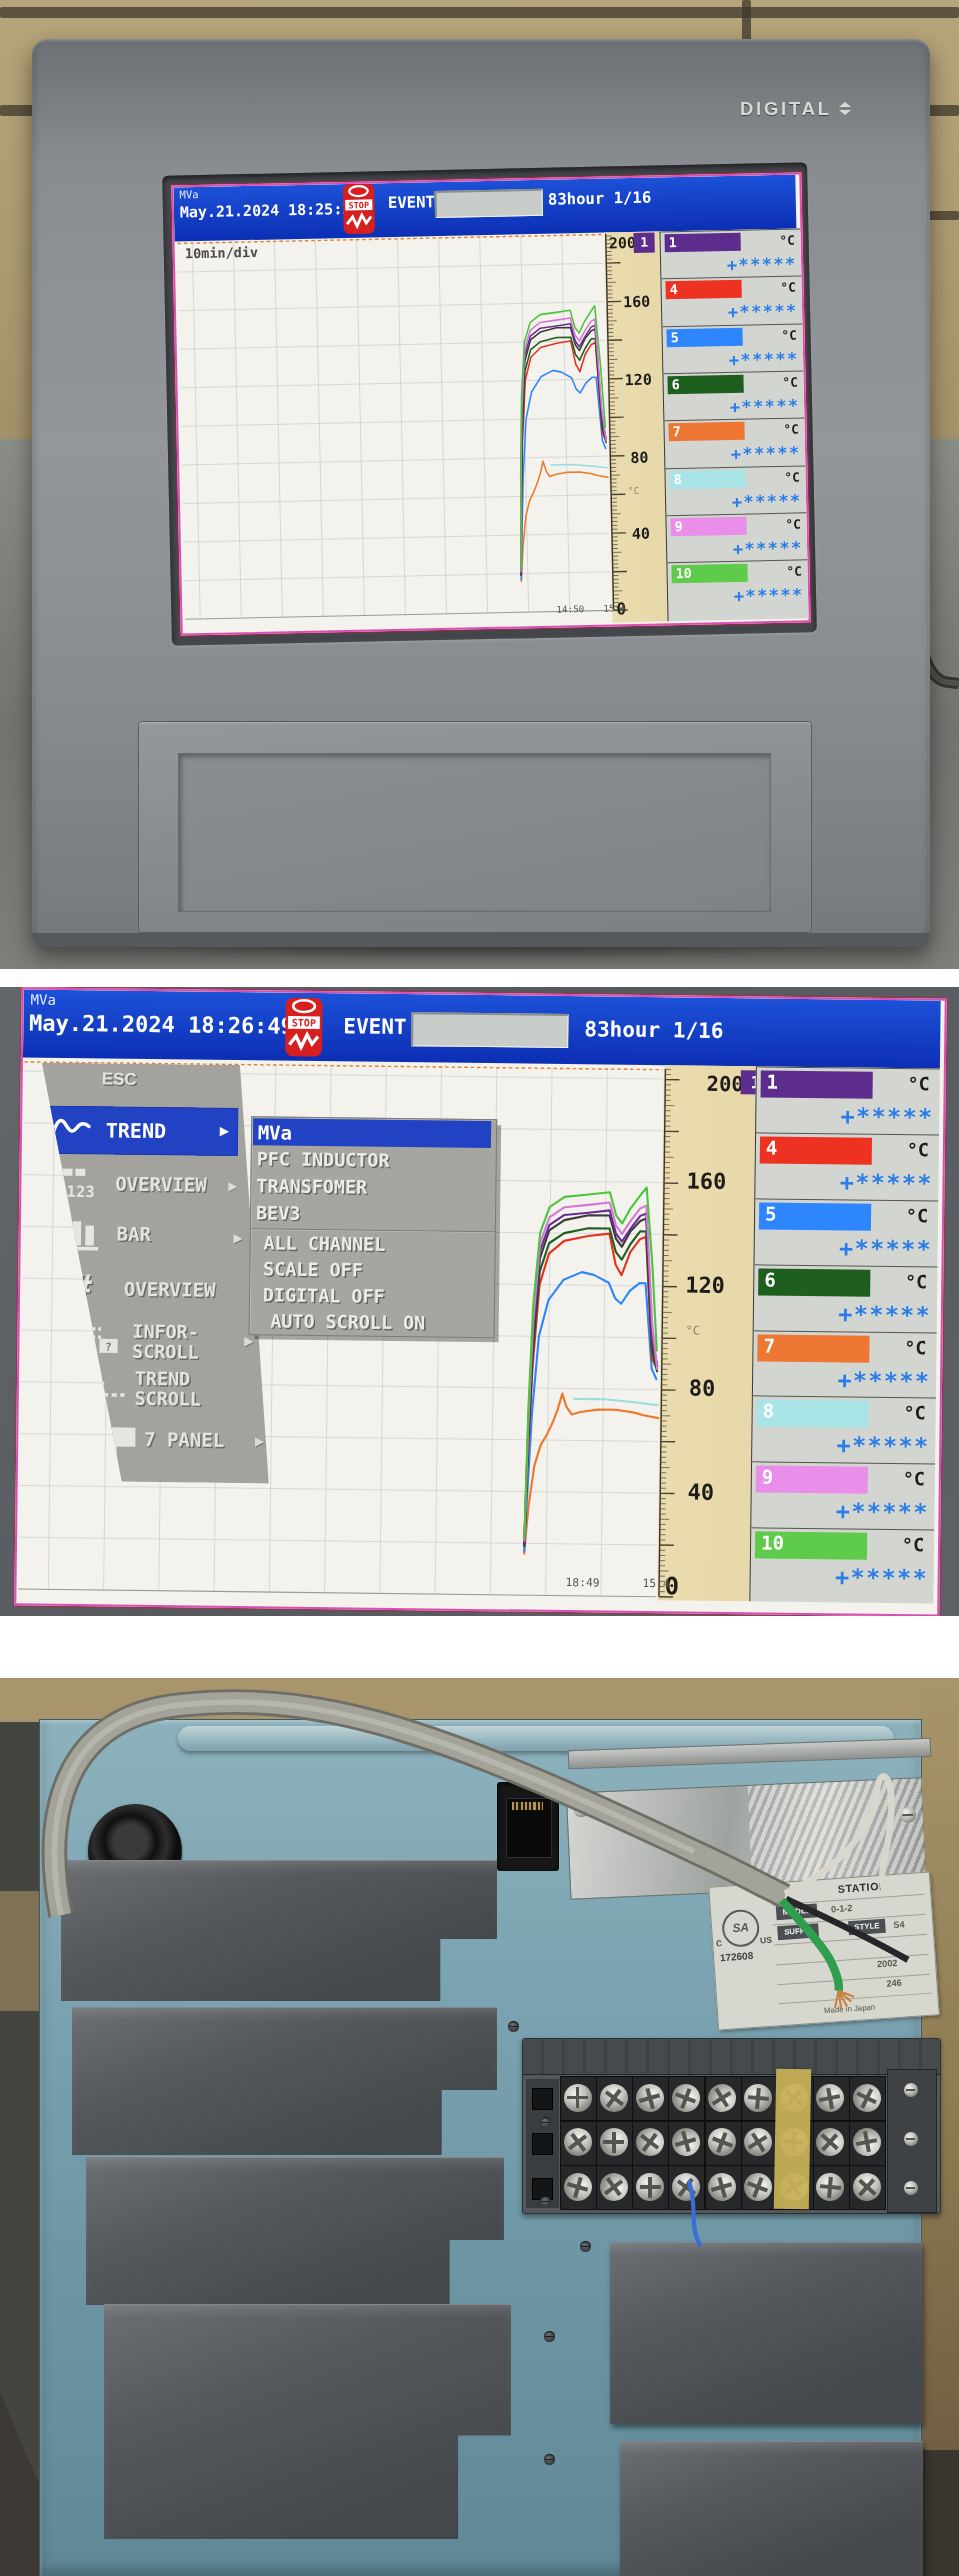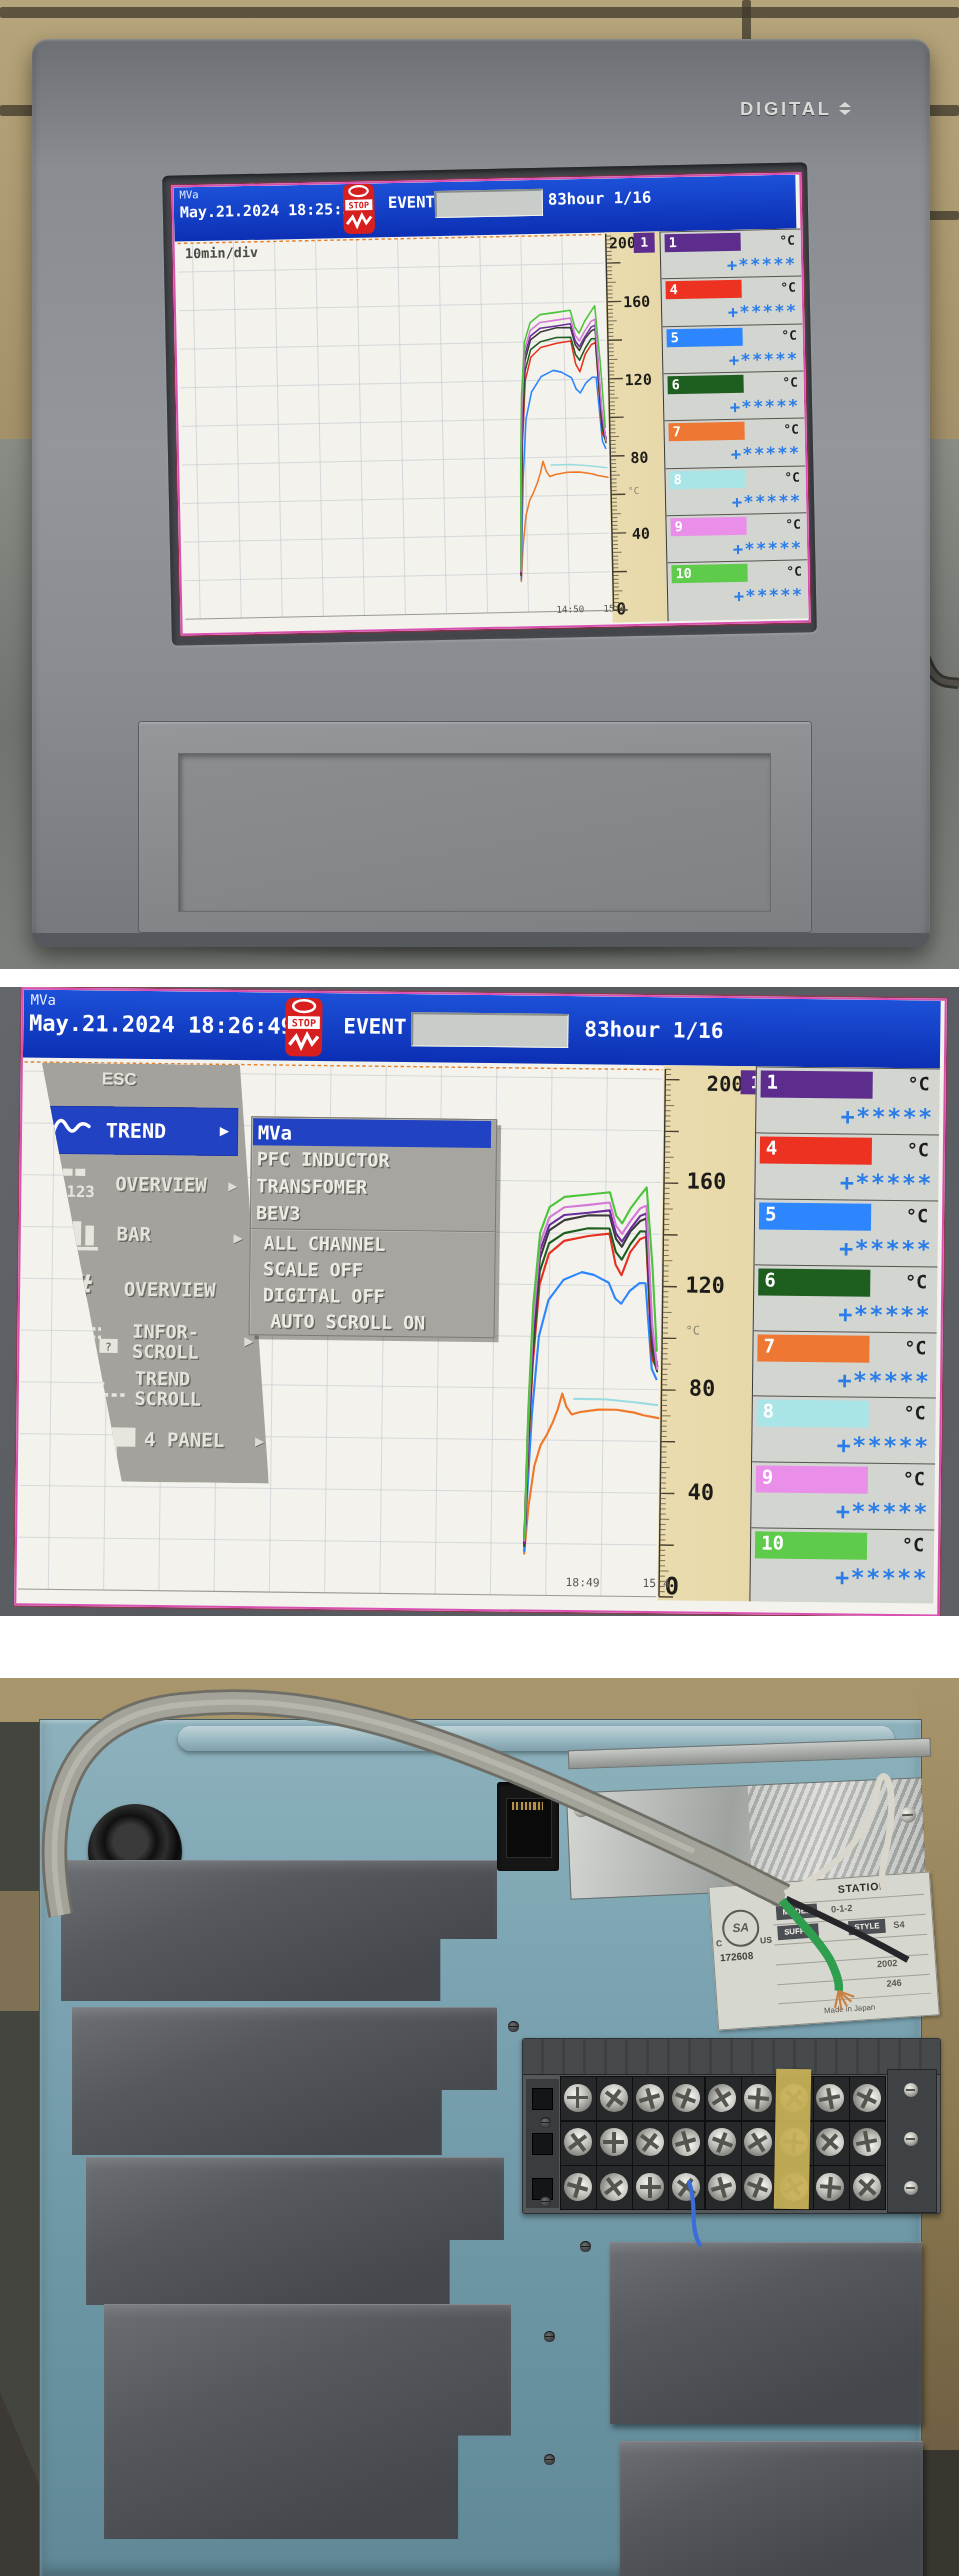--- a/index.html
+++ b/index.html
@@ -604,21 +604,21 @@
         <span class="abs mtxt mono" style="left:94px;top:21px;font-size:18.4px;">SCROLL</span>
       </div>
       <div class="abs" style="left:2.8px;top:354px;width:241px;height:45px;">
         <svg class="abs" style="left:45px;top:2.8px;" width="54" height="40" viewBox="0 0 76 56">
             <g fill="none" stroke="#e6e6de" stroke-width="5">
               <rect x="4" y="4" width="26" height="20"></rect>
               <rect x="38" y="12" width="30" height="22" fill="#e6e6de"></rect>
               <rect x="14" y="30" width="28" height="20"></rect>
             </g>
           </svg>
-        <span class="abs mtxt mono" style="left:104px;top:10px;">4 PANEL</span>
+        <span class="abs mtxt mono" style="left:104px;top:10px;">7 PANEL</span>
         <span class="abs marr" style="left:215px;top:15px;">▶</span>
       </div>
     </div>
 
     <div class="abs submenu-sh"></div>
     <div class="abs submenu">
       <div class="smsel">
         <span class="abs mono" style="left:4.3px;top:2.8px;font-size:19px;font-weight:bold;color:#fff;">MVa</span>
       </div>
       <div class="abs smtxt mono" style="left:5px;top:31px;">PFC INDUCTOR</div>

